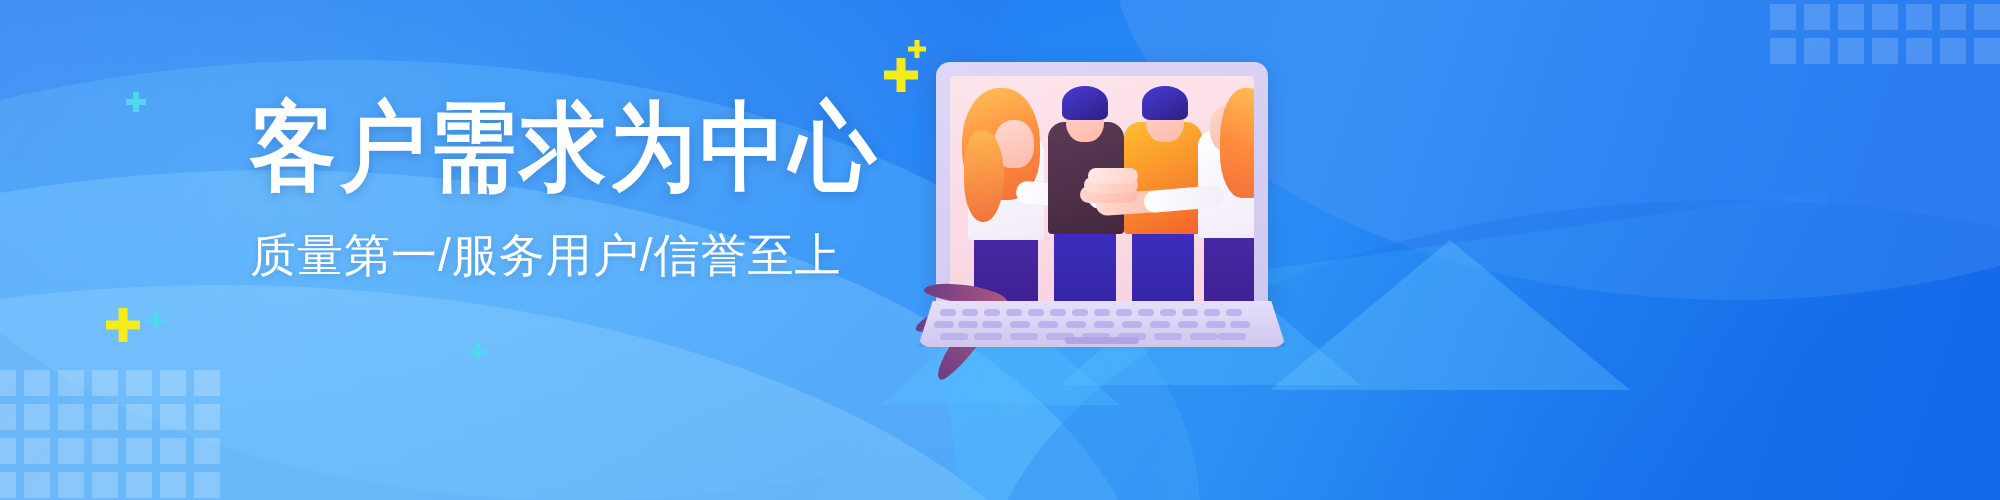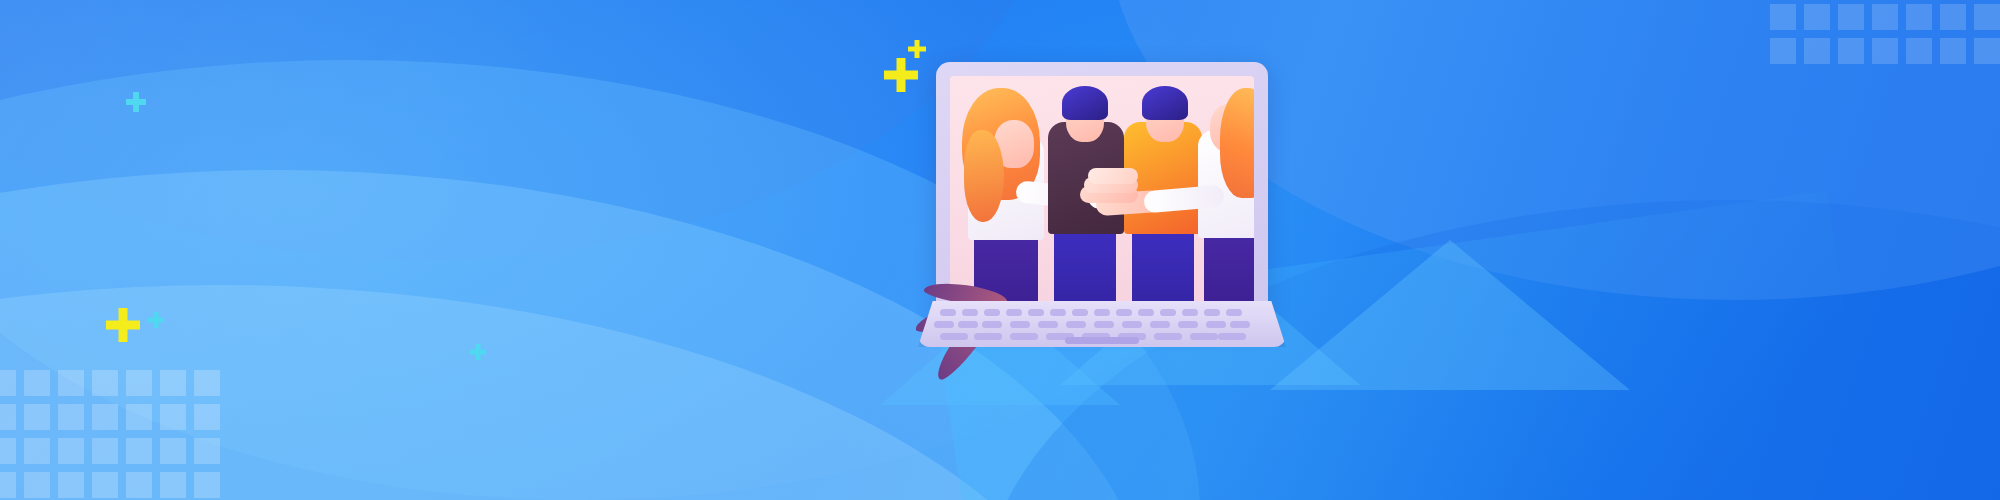--- a/index.html
+++ b/index.html
@@ -163,20 +163,24 @@
       <div class="plus" style="left: 884px; top: 58px; width: 34px; height: 34px; color: rgb(244, 236, 27); --t: 9px;"></div>
       <div class="plus" style="left: 908px; top: 40px; width: 18px; height: 18px; color: rgb(244, 236, 27); --t: 5px;"></div>
       <div class="plus" style="left: 1104px; top: 312px; width: 30px; height: 30px; color: rgb(79, 216, 240); --t: 8px;"></div>
       <div class="plus" style="left: 106px; top: 308px; width: 34px; height: 34px; color: rgb(244, 236, 27); --t: 9px;"></div>
       <div class="plus" style="left: 148px; top: 312px; width: 16px; height: 16px; color: rgb(79, 216, 240); --t: 5px;"></div>
       <div class="plus" style="left: 126px; top: 92px; width: 20px; height: 20px; color: rgb(79, 216, 240); --t: 6px;"></div>
       <div class="plus" style="left: 470px; top: 344px; width: 16px; height: 16px; color: rgb(79, 216, 240); --t: 5px;"></div>
       <div class="plus" style="left: 1182px; top: 64px; width: 14px; height: 14px; color: rgb(79, 216, 240); --t: 4px;"></div>
     </div>
 
+  <div class="copy">
+    <div class="headline">客户需求为中心</div>
+    <div class="subline">质量第一/服务用户/信誉至上</div>
+  </div>
 
   <div class="laptop">
 
     <div class="lid">
       <div class="screen">
 
         <div class="person" style="left:8px;width:96px;height:232px;">
           <div class="legs" style="left:16px;bottom:0;width:64px;height:96px;background:linear-gradient(180deg,#4a2aa8,#3b1f90);"></div>
           <div class="torso" style="left:10px;bottom:78px;width:76px;height:104px;background:linear-gradient(160deg,#ffffff,#f0eaf7);"></div>
           <div class="hair" style="left:4px;bottom:118px;width:78px;height:112px;border-radius:48% 48% 40% 44%;background:linear-gradient(160deg,#ffc05a,#ff8a3c 55%,#f2713a);"></div>

